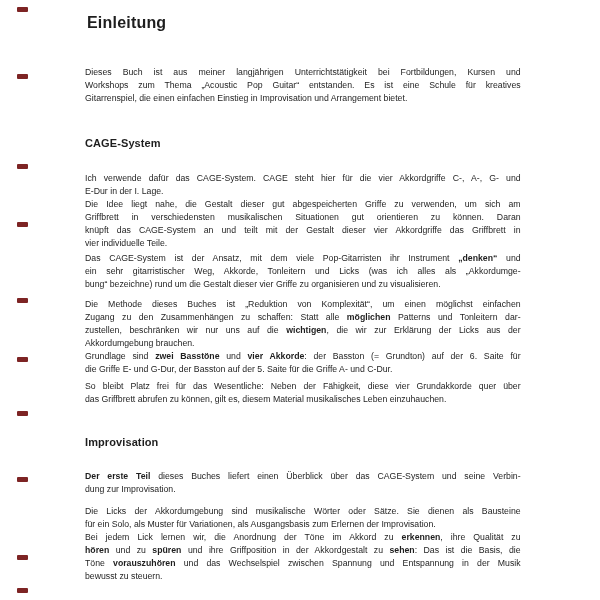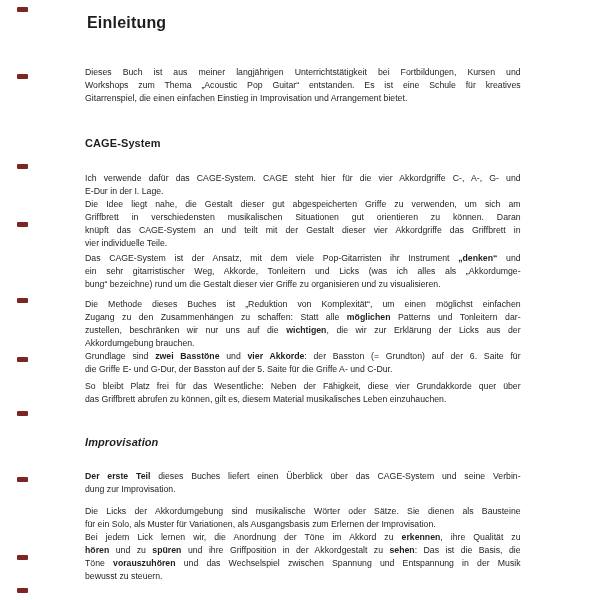--- a/index.html
+++ b/index.html
@@ -10,21 +10,21 @@
   }
   .title{
     position:absolute;left:87px;top:13px;margin:0;
     font-size:16px;line-height:20px;font-weight:bold;letter-spacing:.2px;
   }
   .heading{
     position:absolute;left:85px;margin:0;
     font-size:11px;line-height:13px;font-weight:bold;letter-spacing:.1px;
   }
   #h-cage{top:137px;}
-  #h-improv{top:436px;font-style:italic;}
+  #h-improv{top:436px;}
   .para{
     position:absolute;left:85px;width:484px;
     transform:scaleX(0.9);transform-origin:0 0;
     font-size:9.7px;line-height:13px;
   }
   #p1{top:65px;} #p2{top:171px;} #p3{top:251px;} #p4{top:297px;}
   #p5{top:379px;} #p6{top:469px;} #p7{top:504px;}
   .line{text-align:justify;}
   .line.jl{text-align-last:justify;}
   .b{font-weight:bold;}

